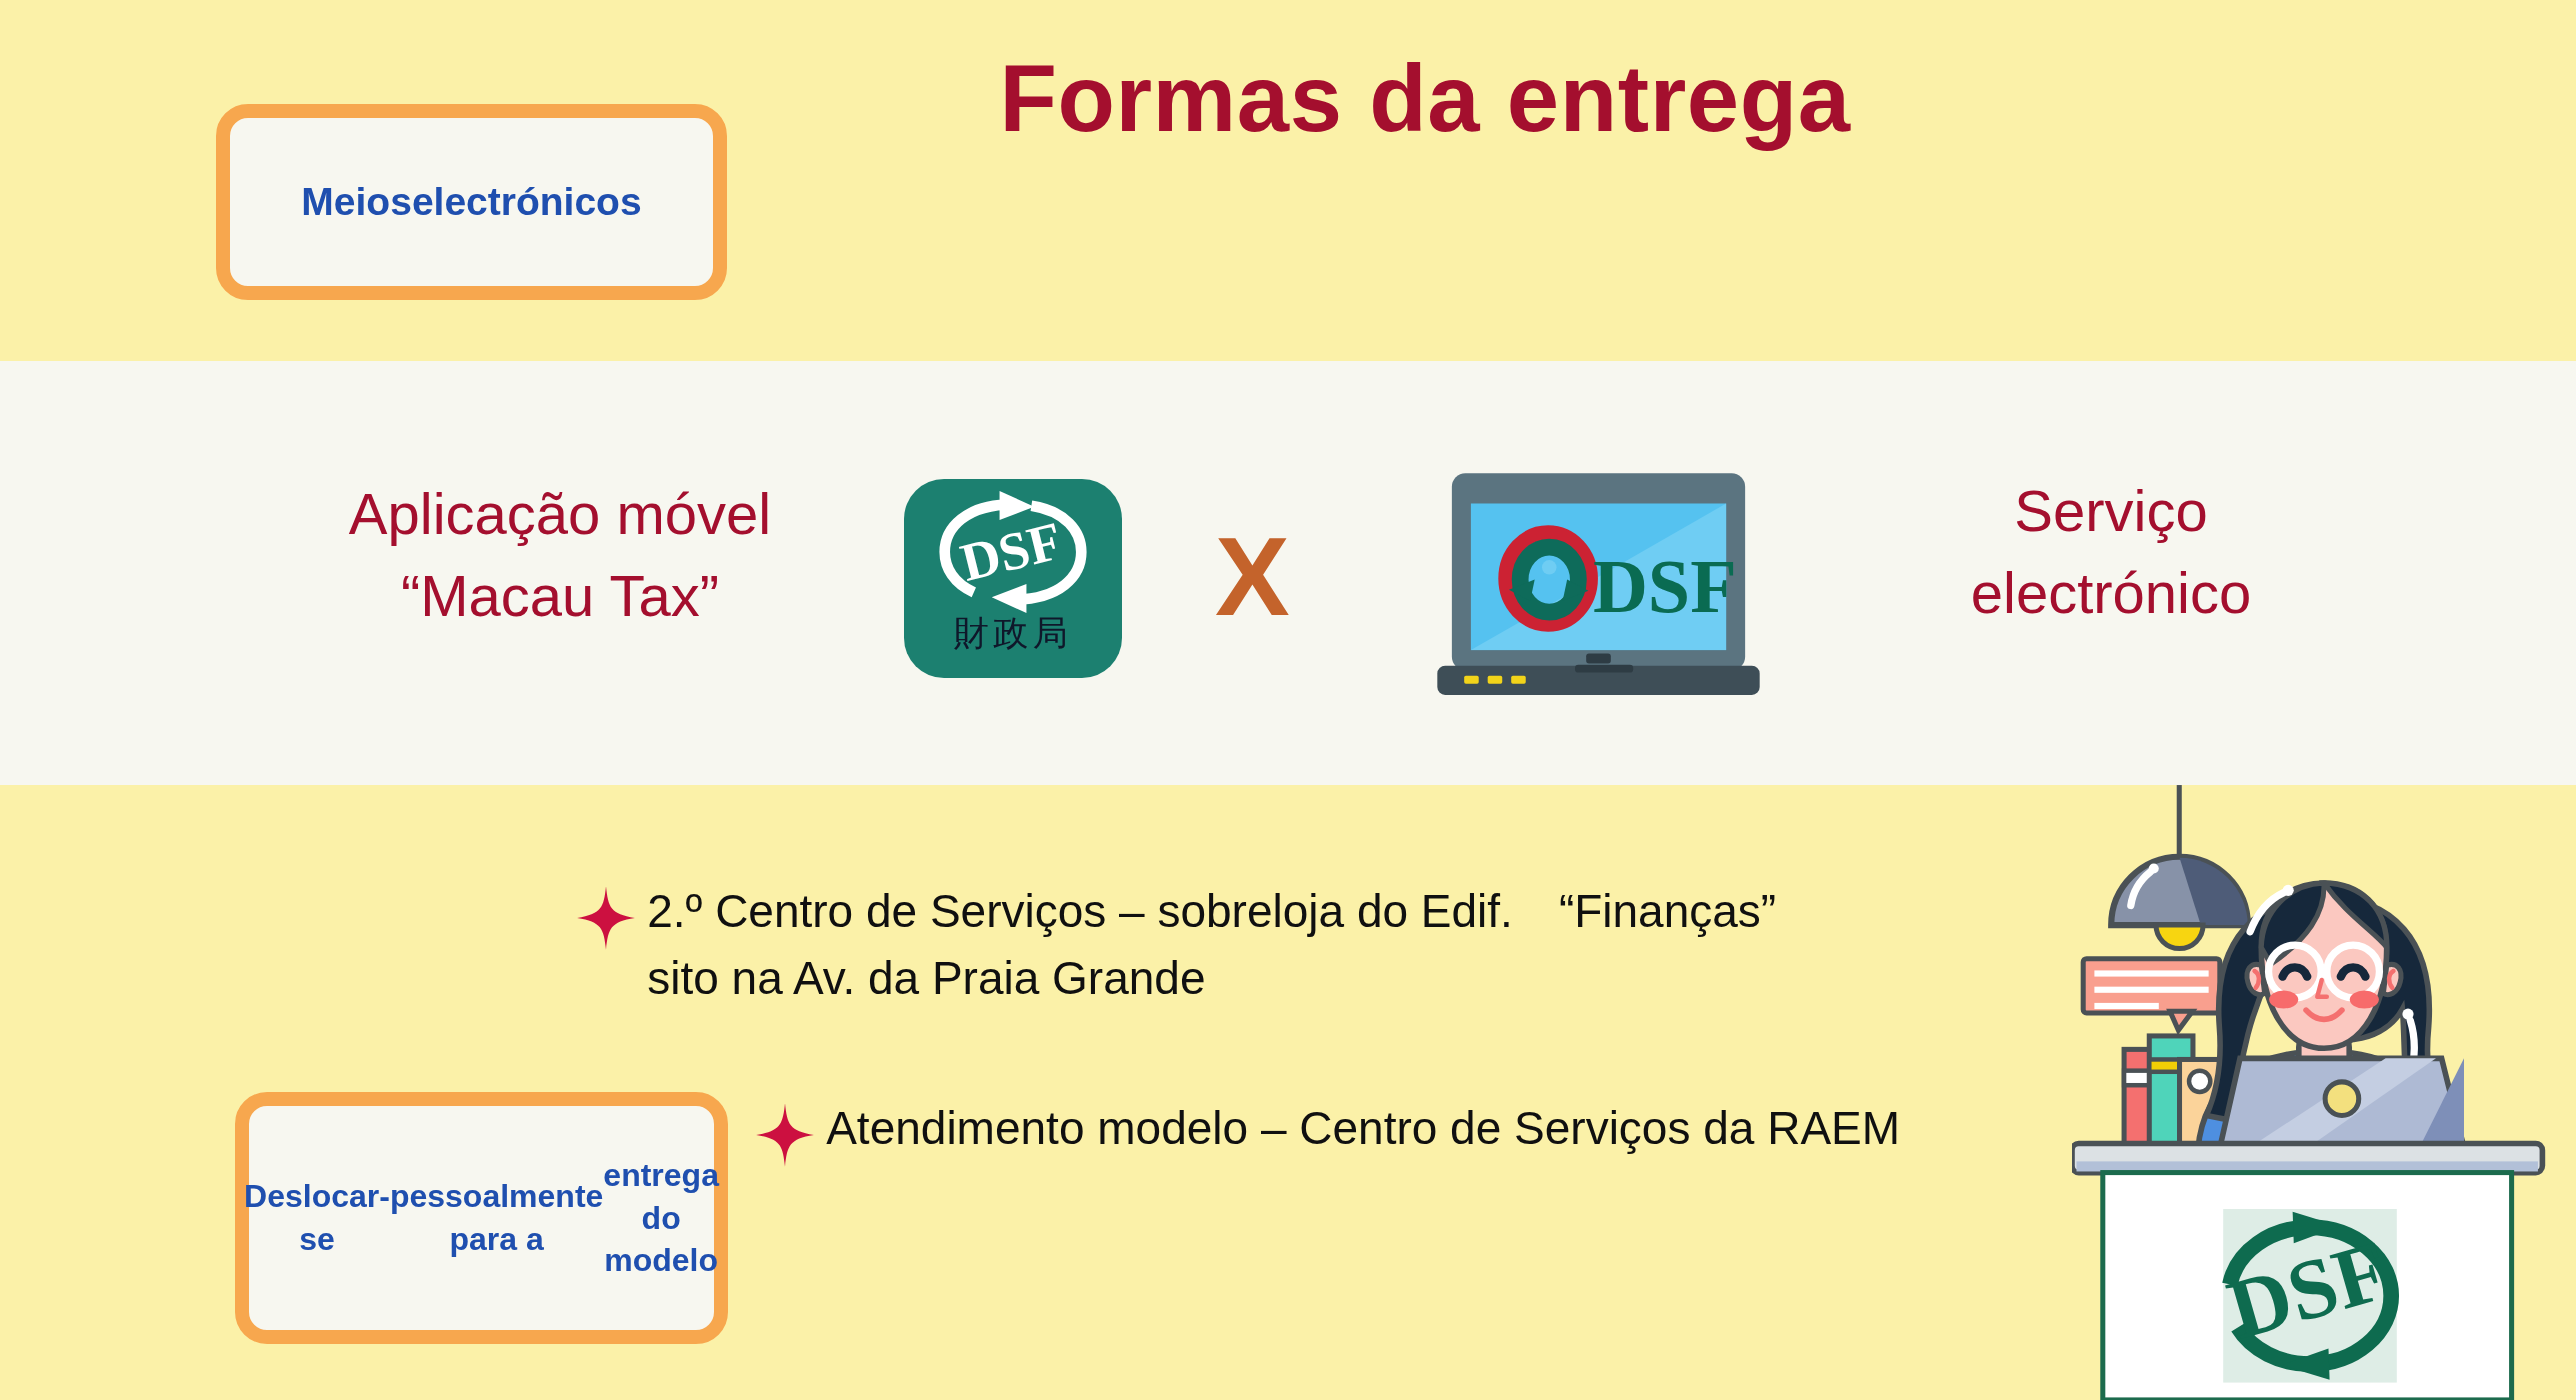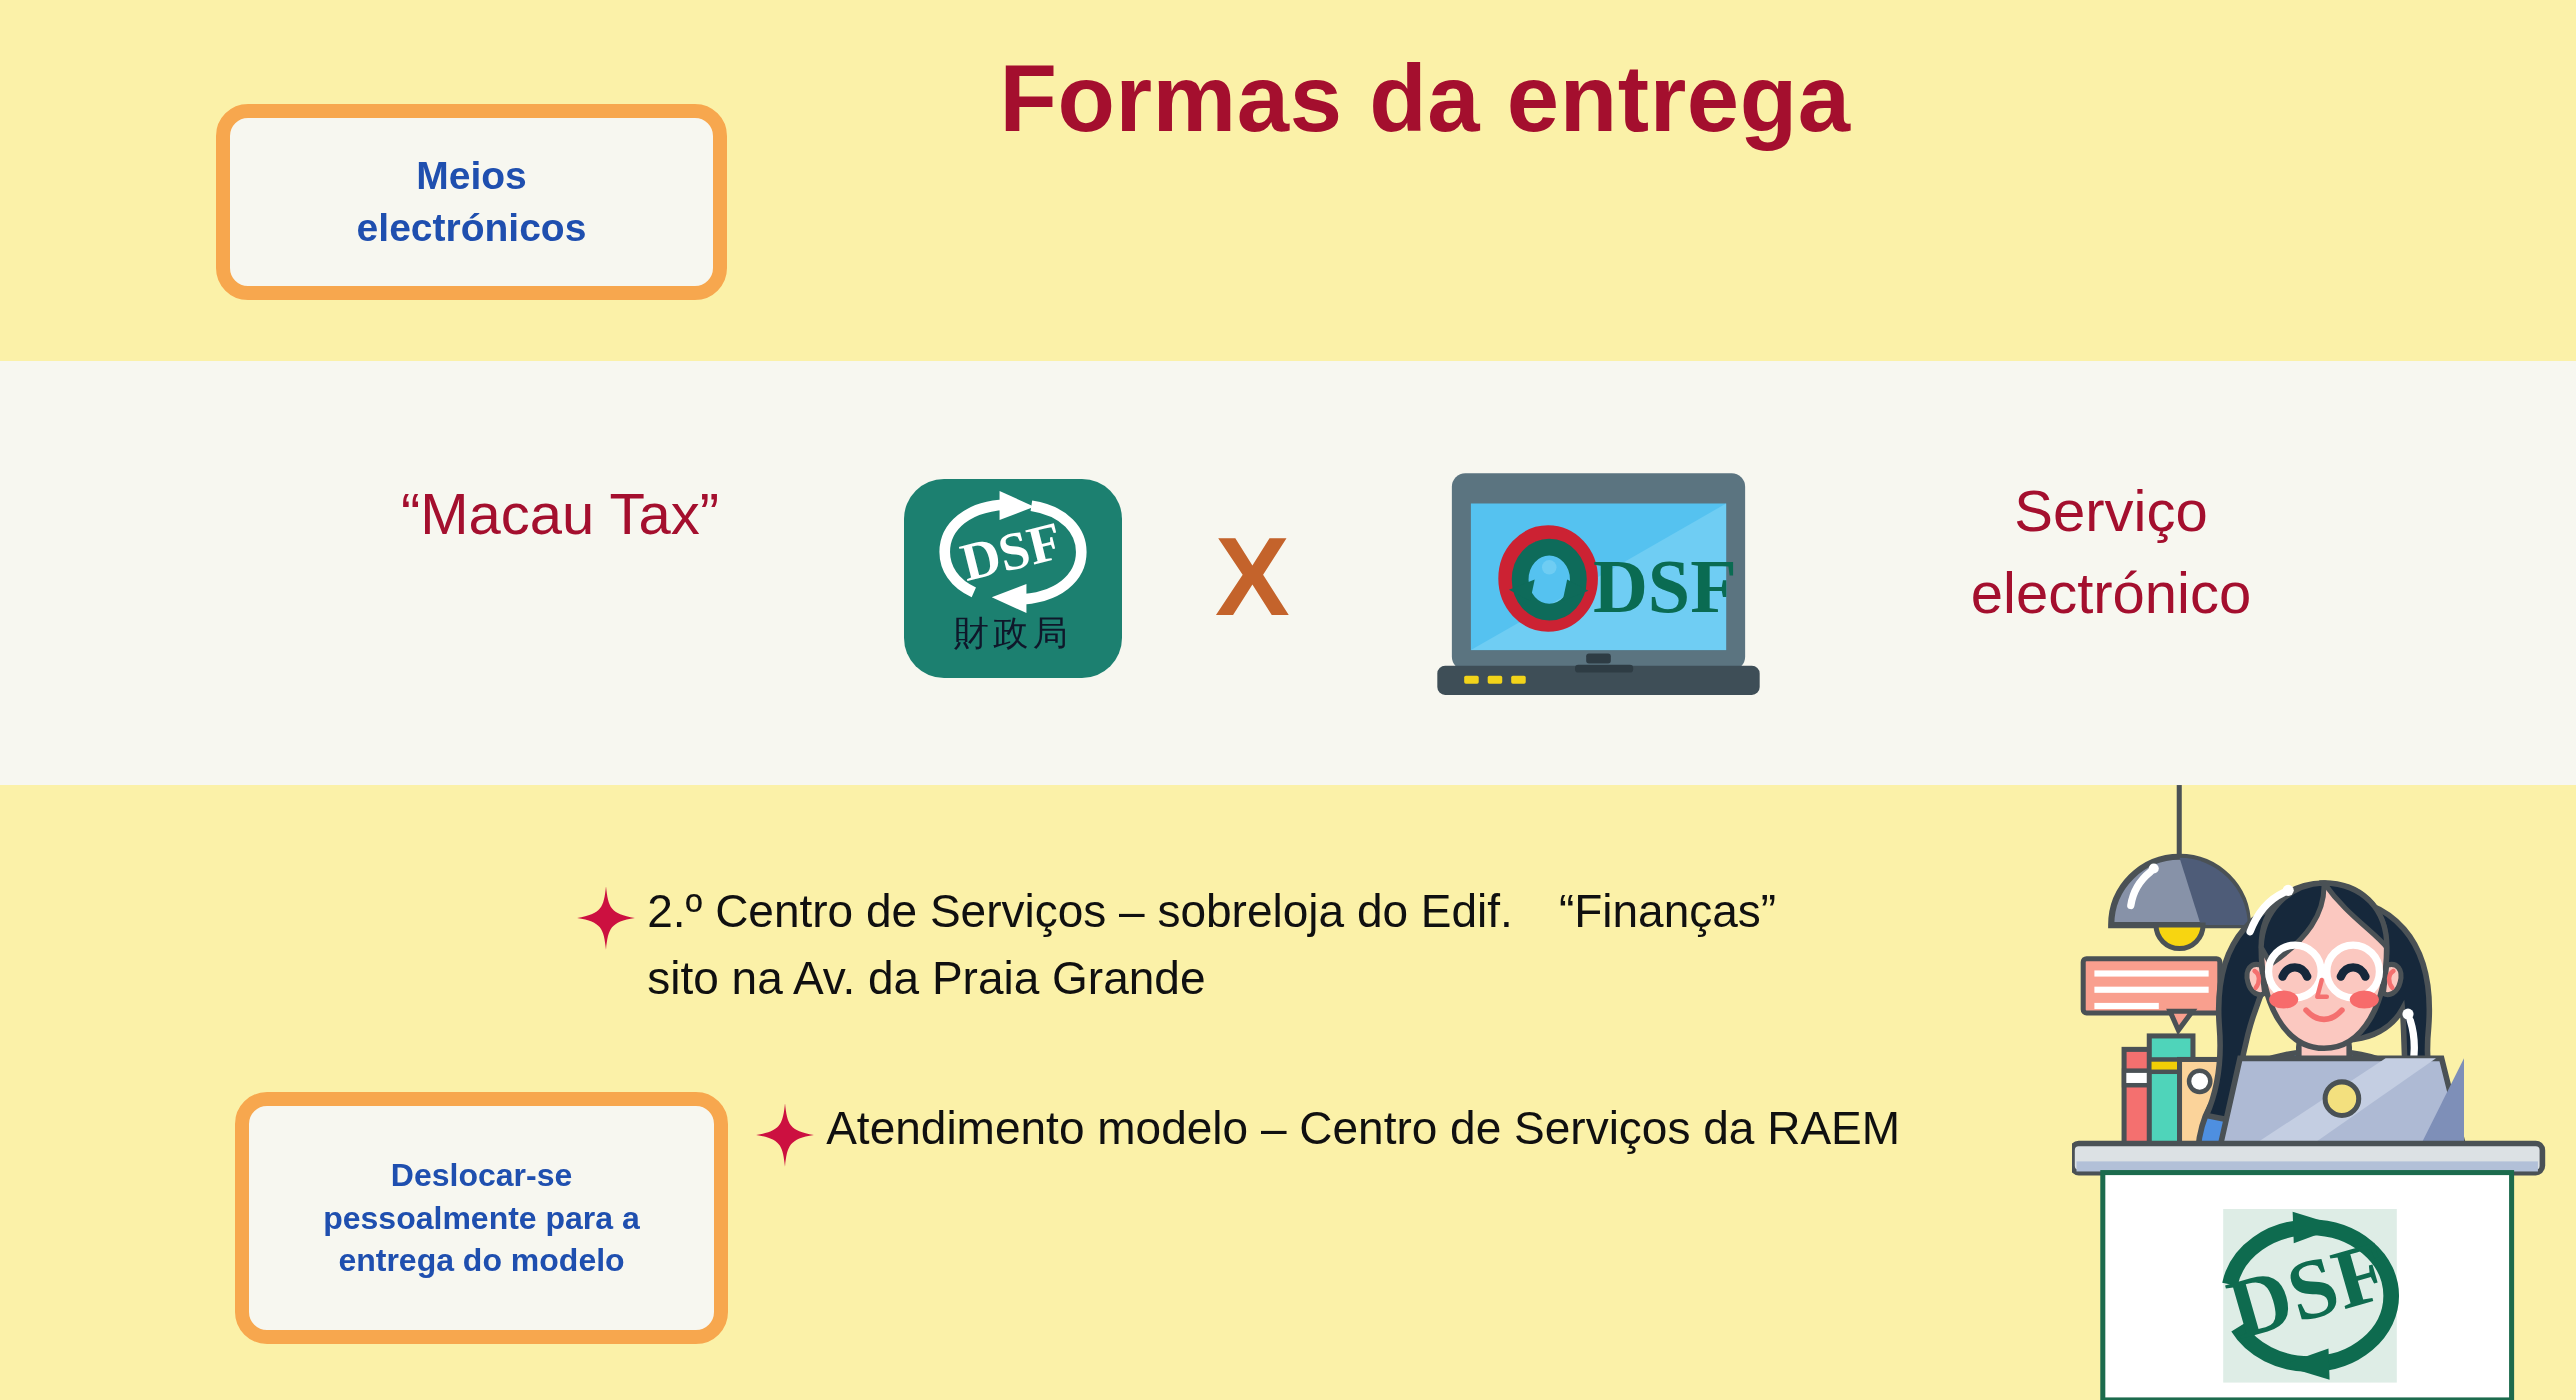--- a/index.html
+++ b/index.html
@@ -17,21 +17,21 @@
   .band-mid{position:absolute;left:0;top:361px;width:2576px;height:424px;background:#F7F7F0;}
   .band-bottom{position:absolute;left:0;top:785px;width:2576px;height:615px;background:#FBF1A8;}
 
   
   .callout{
     position:absolute;
     background:#F7F7F0;
     border:14.6px solid #F7A74E;
     border-radius:32px;
     box-sizing:border-box;
-    display:flex;flex-direction:column;
+    display:flex;flex-direction:row;
     align-items:center;justify-content:center;
     color:#1F4FAF;
     font-weight:700;
     line-height:1.34;
     text-align:center;
   }
   #meios-box{left:216px;top:104px;width:511px;height:196px;font-size:39px;padding:0 10px;}
   #meios-box .ln{display:block;white-space:nowrap;}
   #deslocar-box{left:235px;top:1092px;width:493px;height:252px;font-size:32px;padding:0 14.6px;}
   #deslocar-box .ln{display:block;}
@@ -101,20 +101,21 @@
   <div class="band-bottom"></div>
 
   <div id="page-title">Formas da entrega</div>
 
   <div class="callout" id="meios-box">
     <span class="ln">Meios</span>
     <span class="ln">electrónicos</span>
   </div>
 
   <div class="cmp-text" id="cmp-left">
+    <span class="ln">Aplicação móvel</span>
     <span class="ln">“Macau Tax”</span>
   </div>
 
   <div id="dsf-app">
     <svg width="168" height="122" viewBox="0 0 300 218">
       <g fill="none" stroke="#FFFFFF" stroke-width="19">
         <path d="M150 24 C 66 24 28 66 28 109 C 28 152 66 194 150 194 C 234 194 272 152 272 109 C 272 66 234 24 150 24 Z" stroke-dasharray="300 70 300 70" stroke-dashoffset="40"></path>
       </g>
       <polygon points="126,0 188,28 126,52" fill="#FFFFFF"></polygon>
       <polygon points="174,218 112,190 174,166" fill="#FFFFFF"></polygon>

